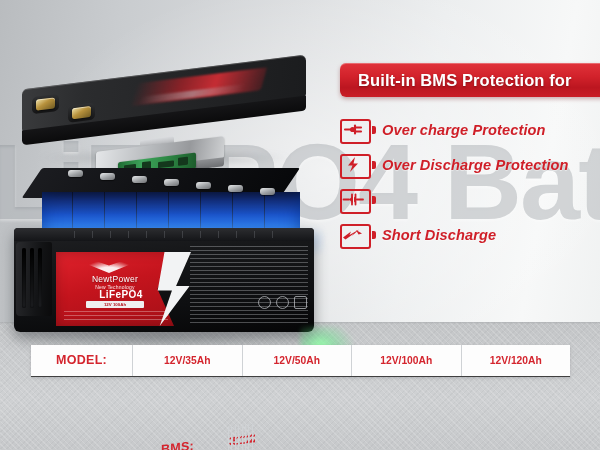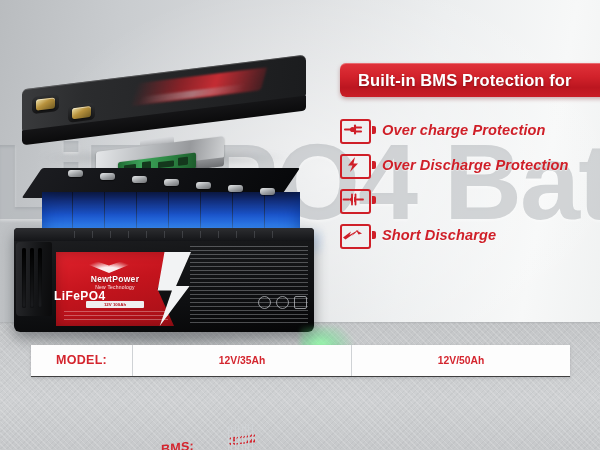--- a/index.html
+++ b/index.html
@@ -164,30 +164,30 @@
     filter:drop-shadow(0 0 2px rgba(255,255,255,.5));
   }
   .brand-wing{
     position:absolute;left:66px;top:32px;width:58px;height:13px;
     background:radial-gradient(ellipse at 50% 120%,#fff 0%,#fff 38%,rgba(255,255,255,0) 70%);
     clip-path:polygon(0 10%,22% 0,50% 42%,78% 0,100% 10%,50% 100%);
     opacity:.92;
   }
   .brand-name{
     position:absolute;left:54px;top:46px;width:94px;text-align:center;
-    font-size:8.5px;font-weight:700;color:#fff;letter-spacing:.3px;
+    font-size:8.5px;font-weight:400;color:#fff;letter-spacing:.3px;
     text-shadow:0 1px 1px rgba(0,0,0,.35);
   }
   .brand-sub{
     position:absolute;left:54px;top:56px;width:94px;text-align:center;
     font-size:5px;color:rgba(255,255,255,.9);letter-spacing:.2px;
   }
   .brand-chem{
-    position:absolute;left:40px;top:61px;width:94px;text-align:left;
-    font-size:12px;font-weight:700;color:#fff;letter-spacing:.4px;
+    position:absolute;left:60px;top:61px;width:94px;text-align:center;
+    font-size:10px;font-weight:700;color:#fff;letter-spacing:.4px;
   }
   .brand-chip{
     position:absolute;left:72px;top:73px;width:58px;height:7px;
     background:#f0f0f0;border-radius:1px;
   }
   .brand-chip-t{
     position:absolute;left:72px;top:73px;width:58px;height:7px;
     font-size:4.4px;color:#b3121b;text-align:center;line-height:7px;font-weight:700;
   }
   .brand-fine{
@@ -424,20 +424,22 @@
       <div class="feat-t">Short Discharge</div>
     </div>
 
   </div>
 
   <div class="table">
     <div class="trow model">
       <div class="tcell head">MODEL:</div>
       <div class="tcell val">12V/35Ah</div>
       <div class="tcell val">12V/50Ah</div>
+      <div class="tcell val">12V/100Ah</div>
+      <div class="tcell val">12V/120Ah</div>
     </div>
     <div class="trow bms">
       <div class="tcell head">BMS:</div>
       <div class="tcell val">30A</div>
       <div class="tcell val">50A</div>
       <div class="tcell val">100A</div>
       <div class="tcell val">100A</div>
       <div class="tcell val">150A</div>
       <div class="tcell val">200A</div>
       <div class="tcell val">250A</div>

